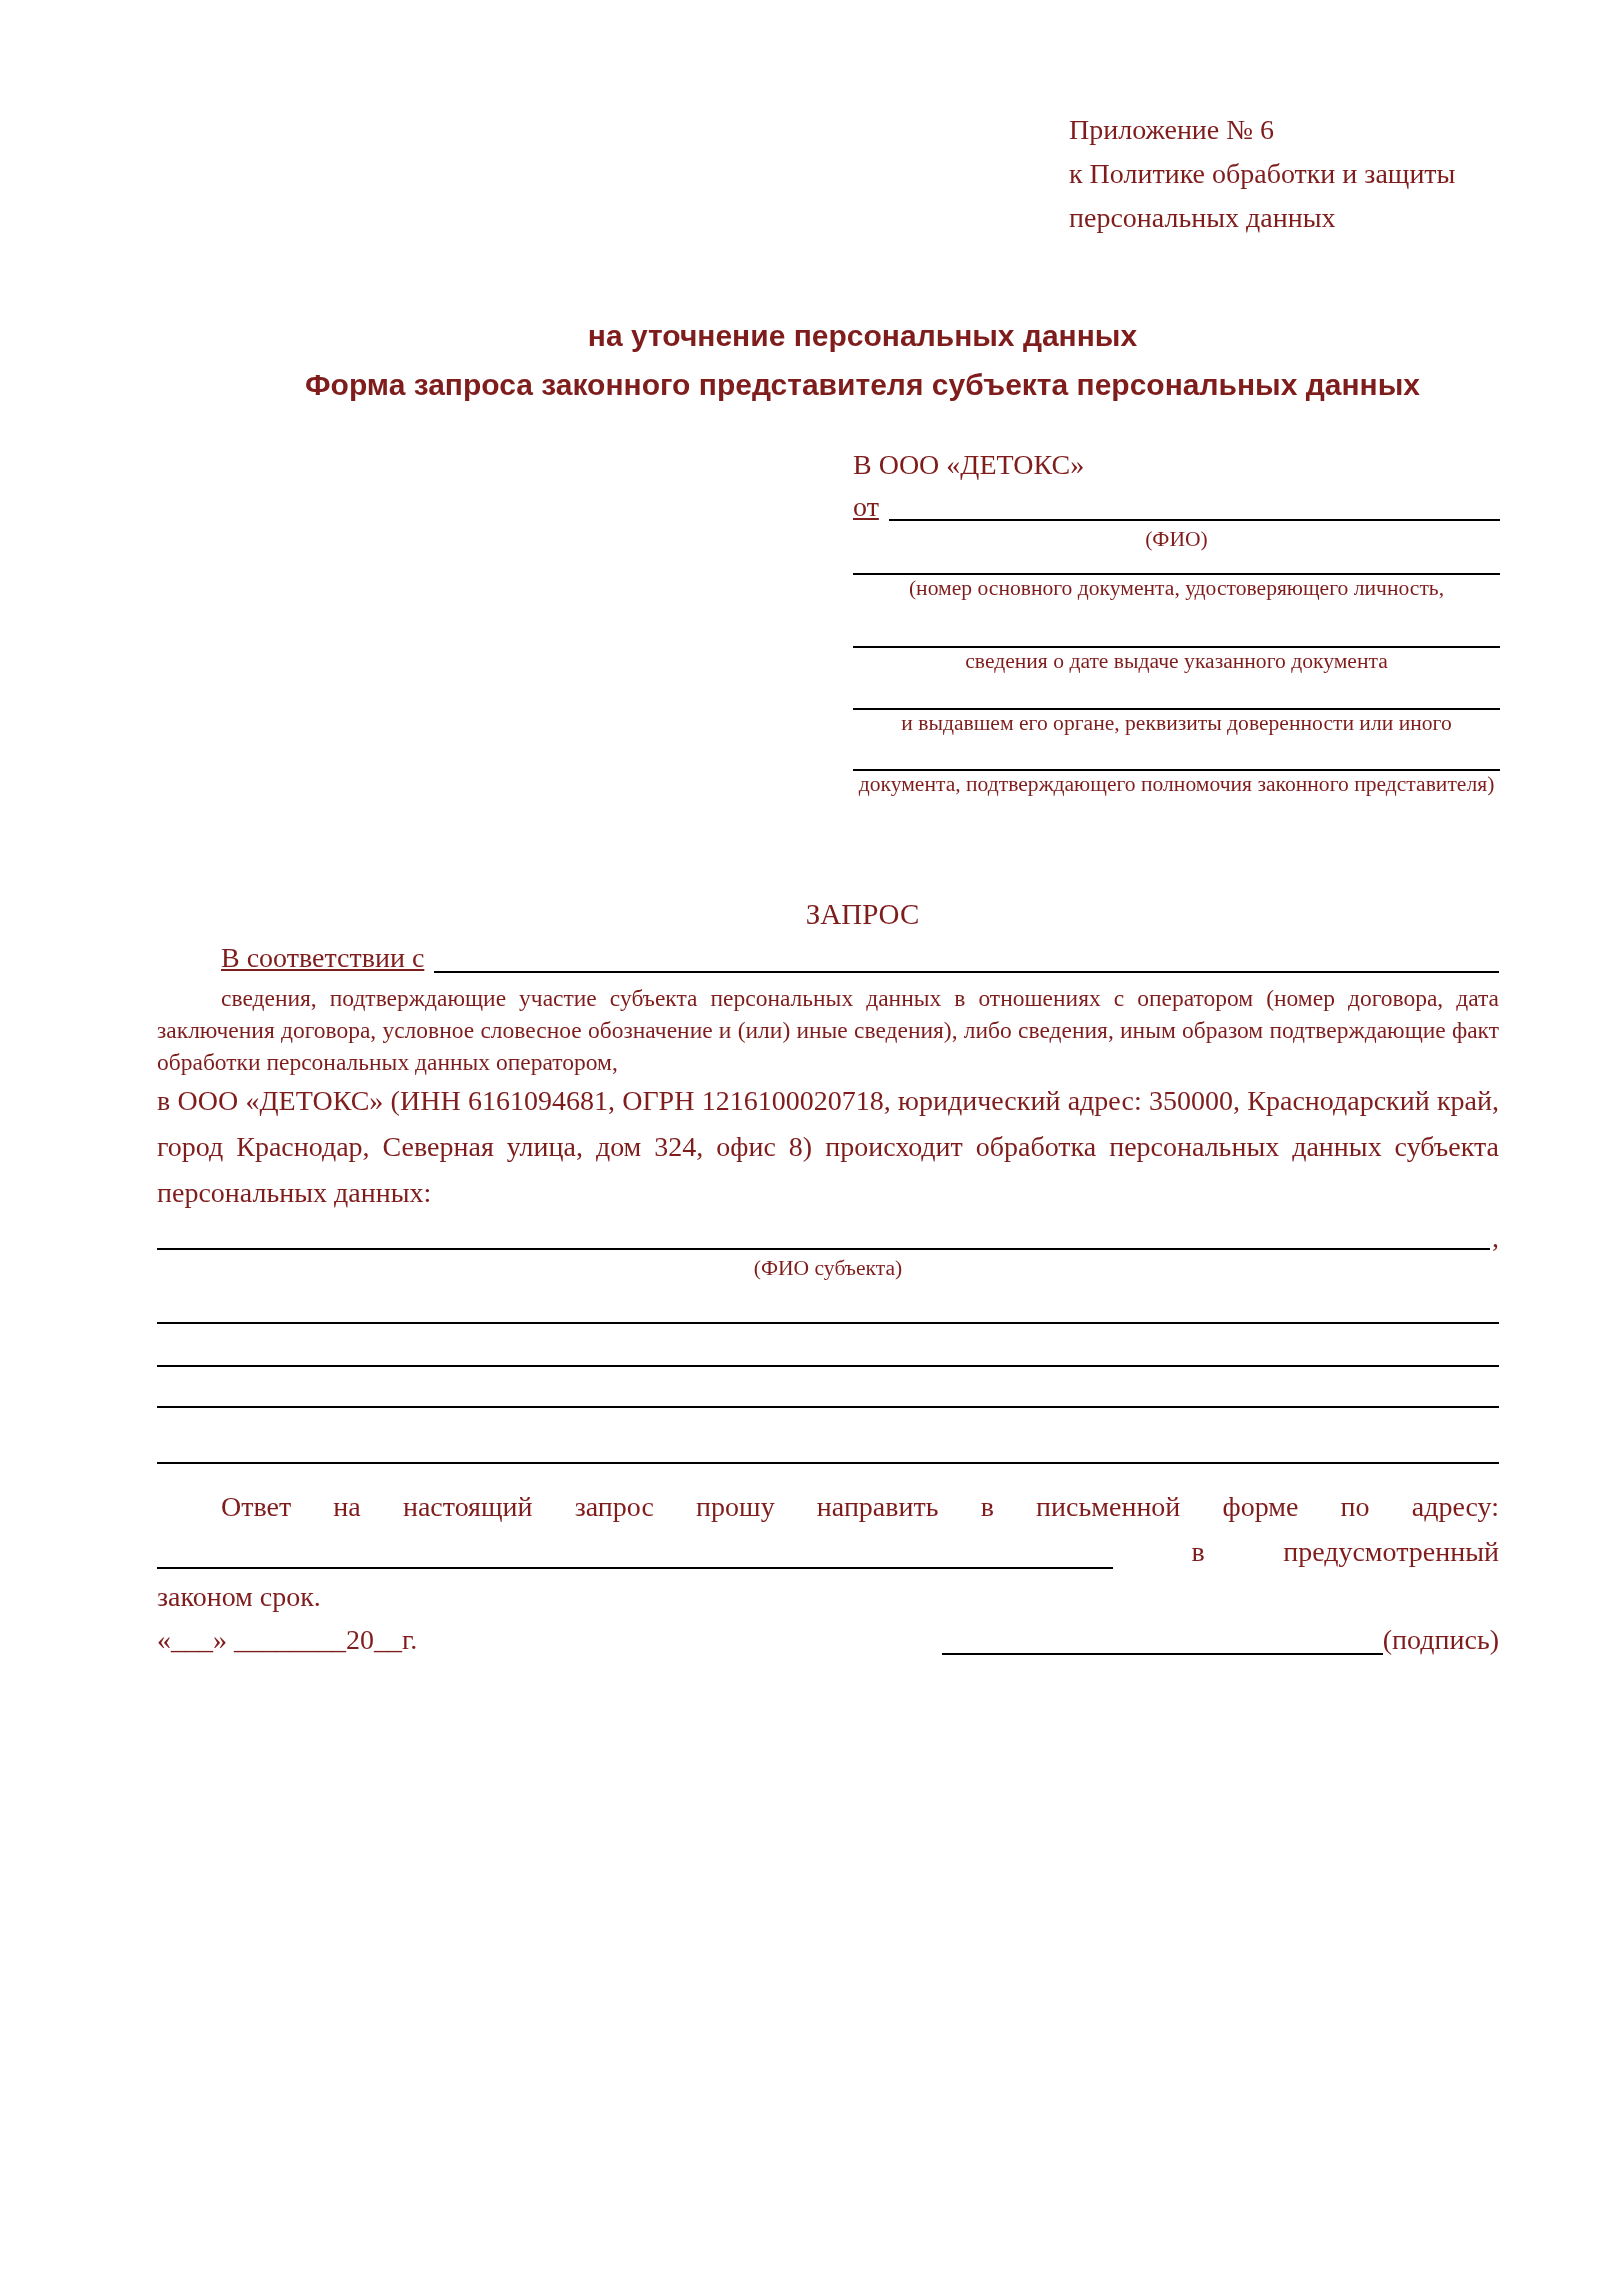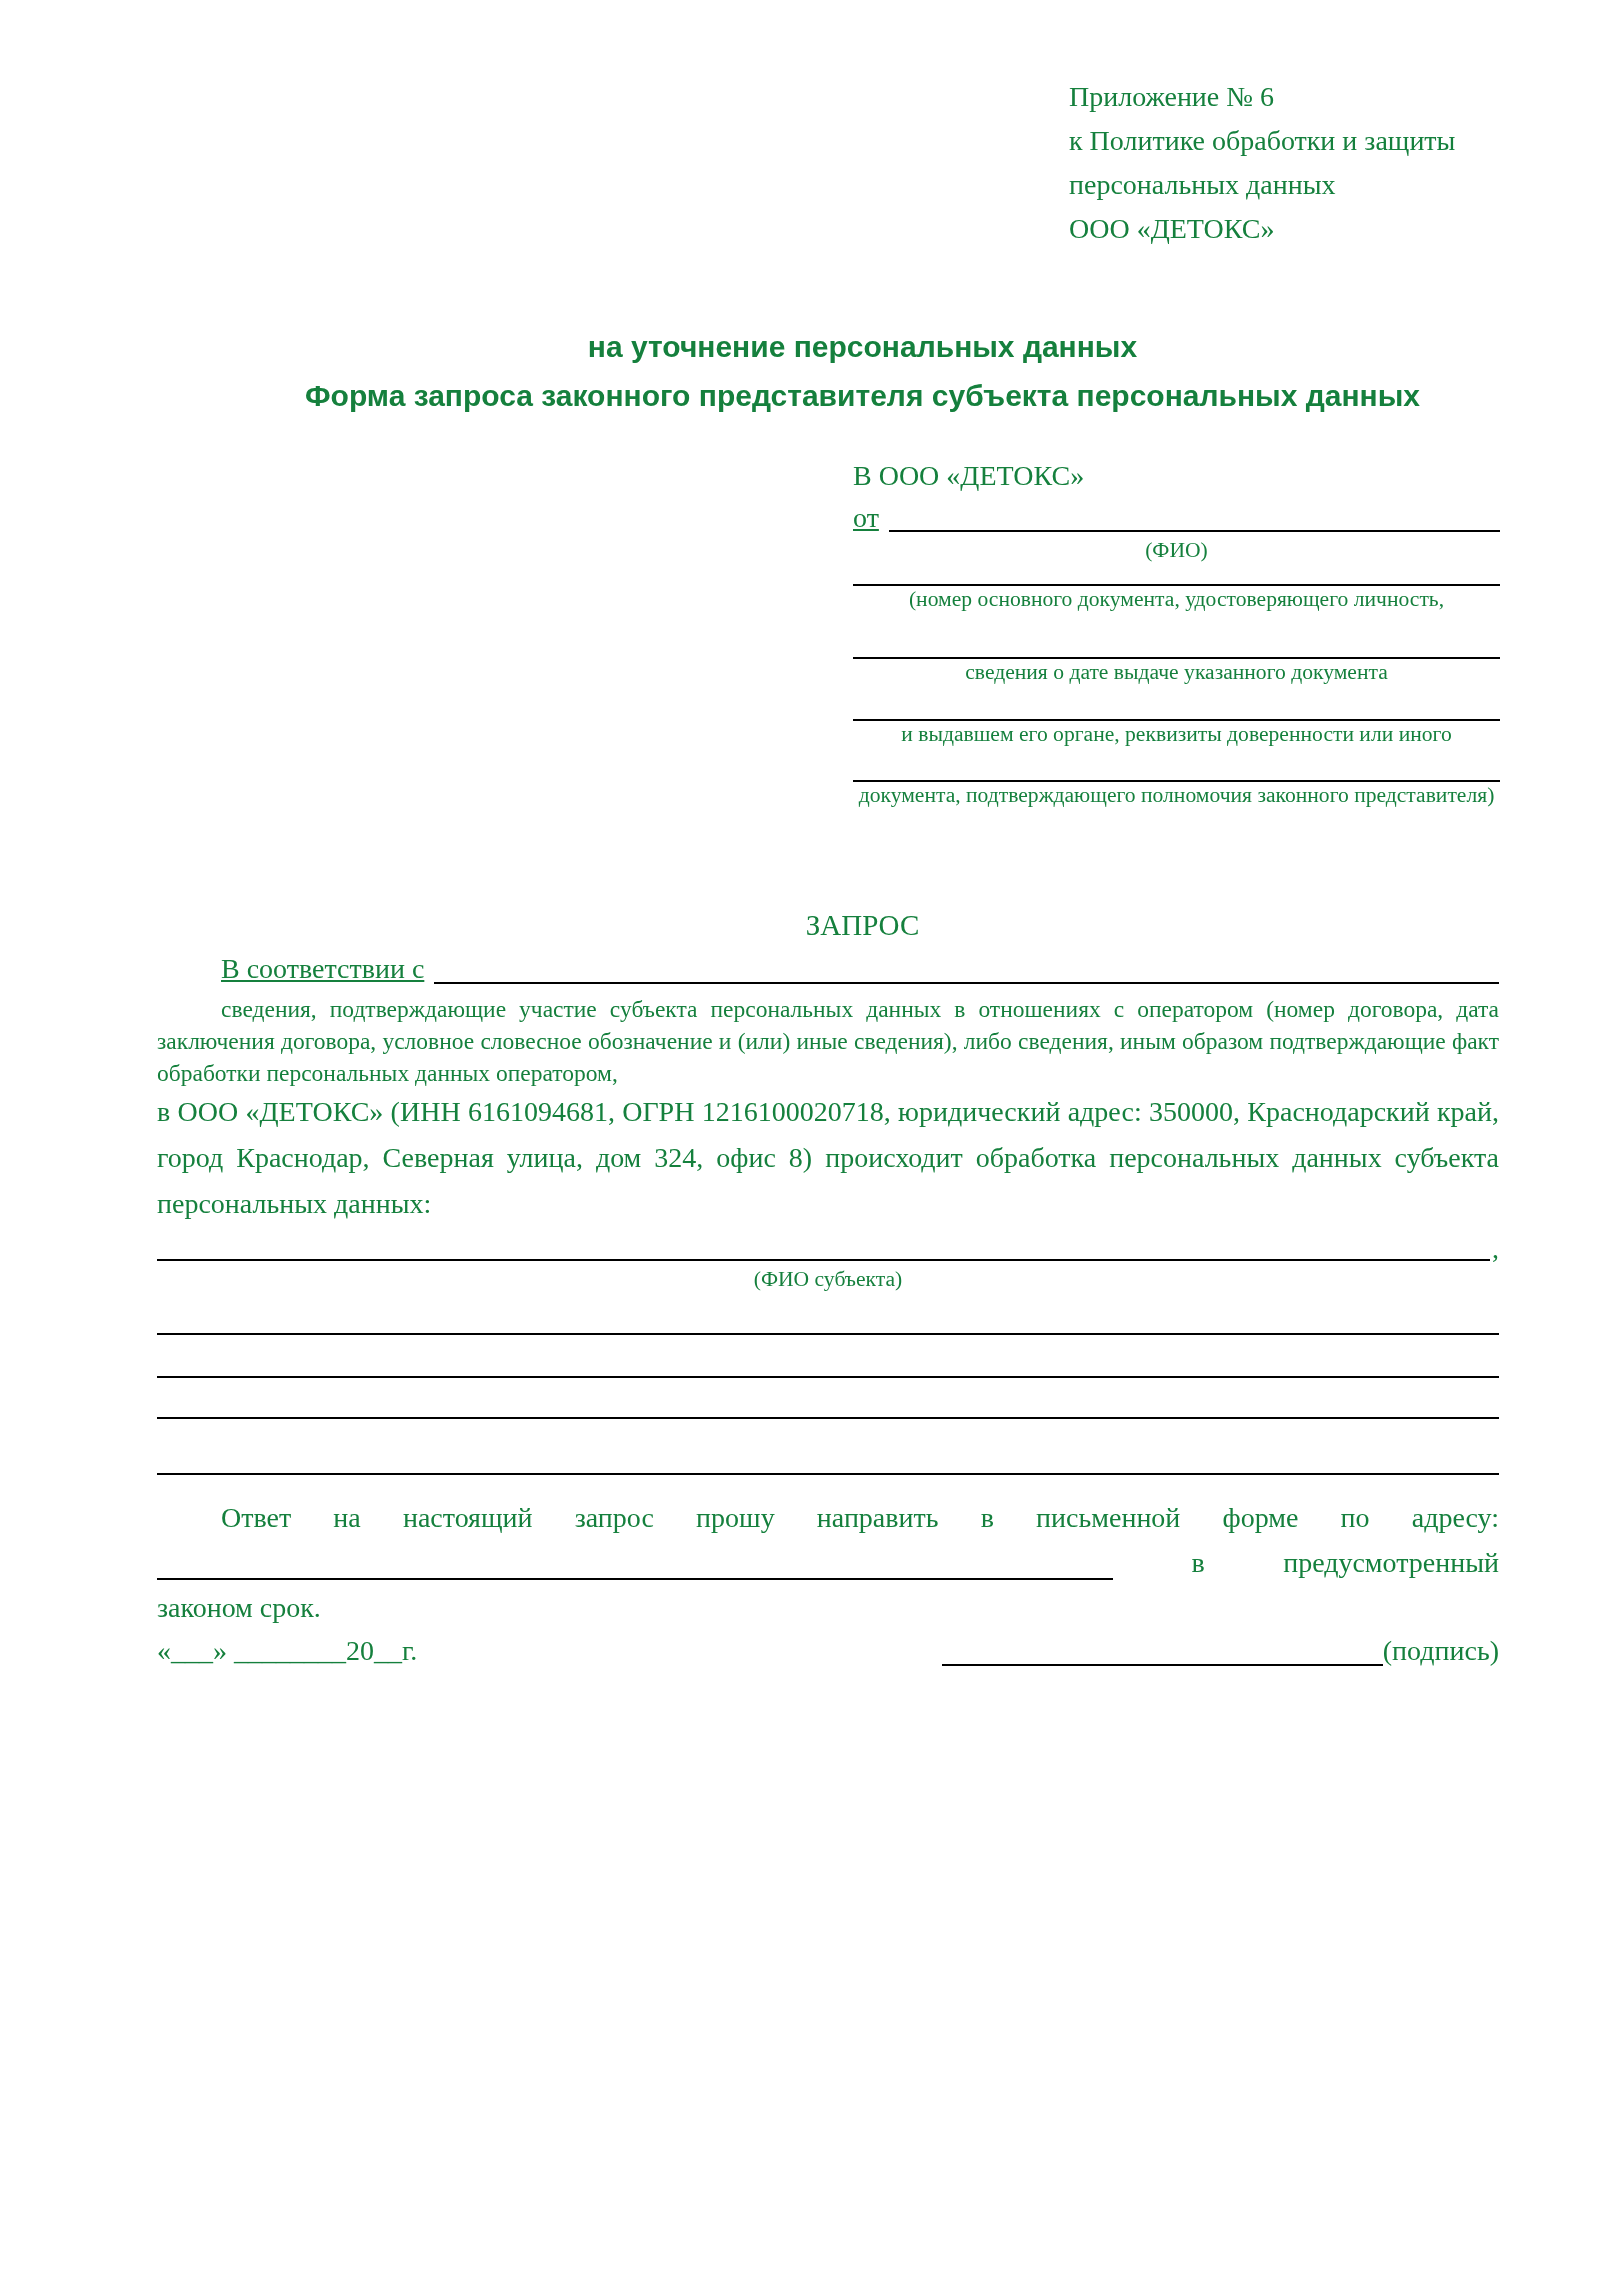--- a/index.html
+++ b/index.html
@@ -3,24 +3,24 @@
 <meta charset="utf-8">
 <style>
   html, body { margin: 0; padding: 0; background: #888; }
   .page {
     position: relative;
     width: 1621px;
     height: 2294px;
     margin: 0 auto;
     background: #ffffff;
     box-sizing: border-box;
-    padding: 75px 122px 0 157px;
+    padding: 108px 122px 0 157px;
     font-family: "Liberation Serif", serif;
     font-size: 28px;
-    color: #15803d;
+    color: #7f1d1d;
   }
   .header-block { margin-left: 912px; line-height: 44px; }
   .title {
     margin-top: 71px;
     margin-left: 69px;
     text-align: center;
     font-family: "Liberation Sans", sans-serif;
     font-weight: bold;
     font-size: 30px;
     line-height: 49px;
@@ -86,21 +86,20 @@
 </style>
 </head>
 <body>
 
 <div class="page">
 
   <div class="header-block">
     <div>Приложение № 6</div>
     <div>к Политике обработки и защиты</div>
     <div>персональных данных</div>
-    <div>ООО «ДЕТОКС»</div>
   </div>
 
   <div class="title">
     <div>на уточнение персональных данных</div>
     <div>Форма запроса законного представителя субъекта персональных данных</div>
   </div>
 
   <div class="addressee">
     <div class="addr-to">В ООО «ДЕТОКС»</div>
     <div class="flex-line addr-from">

